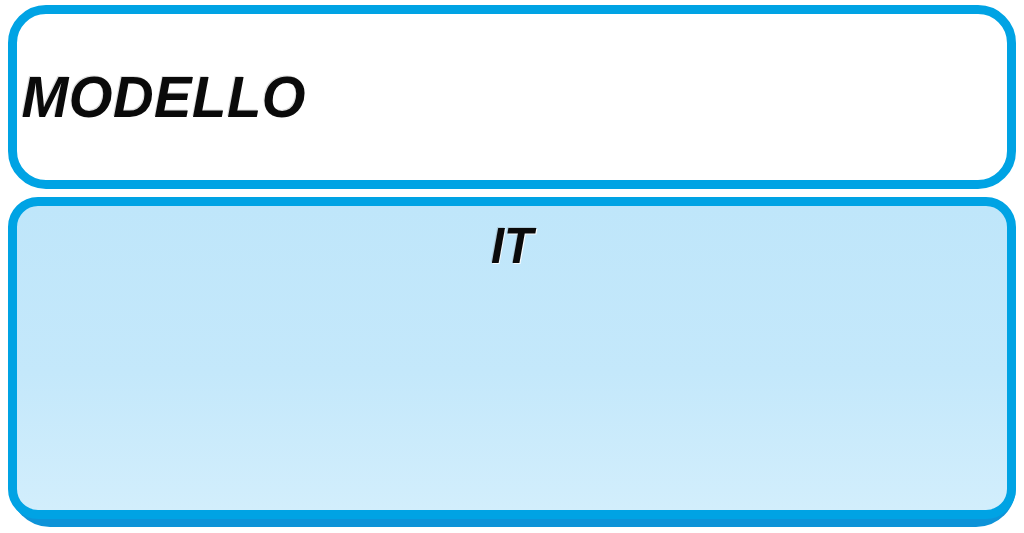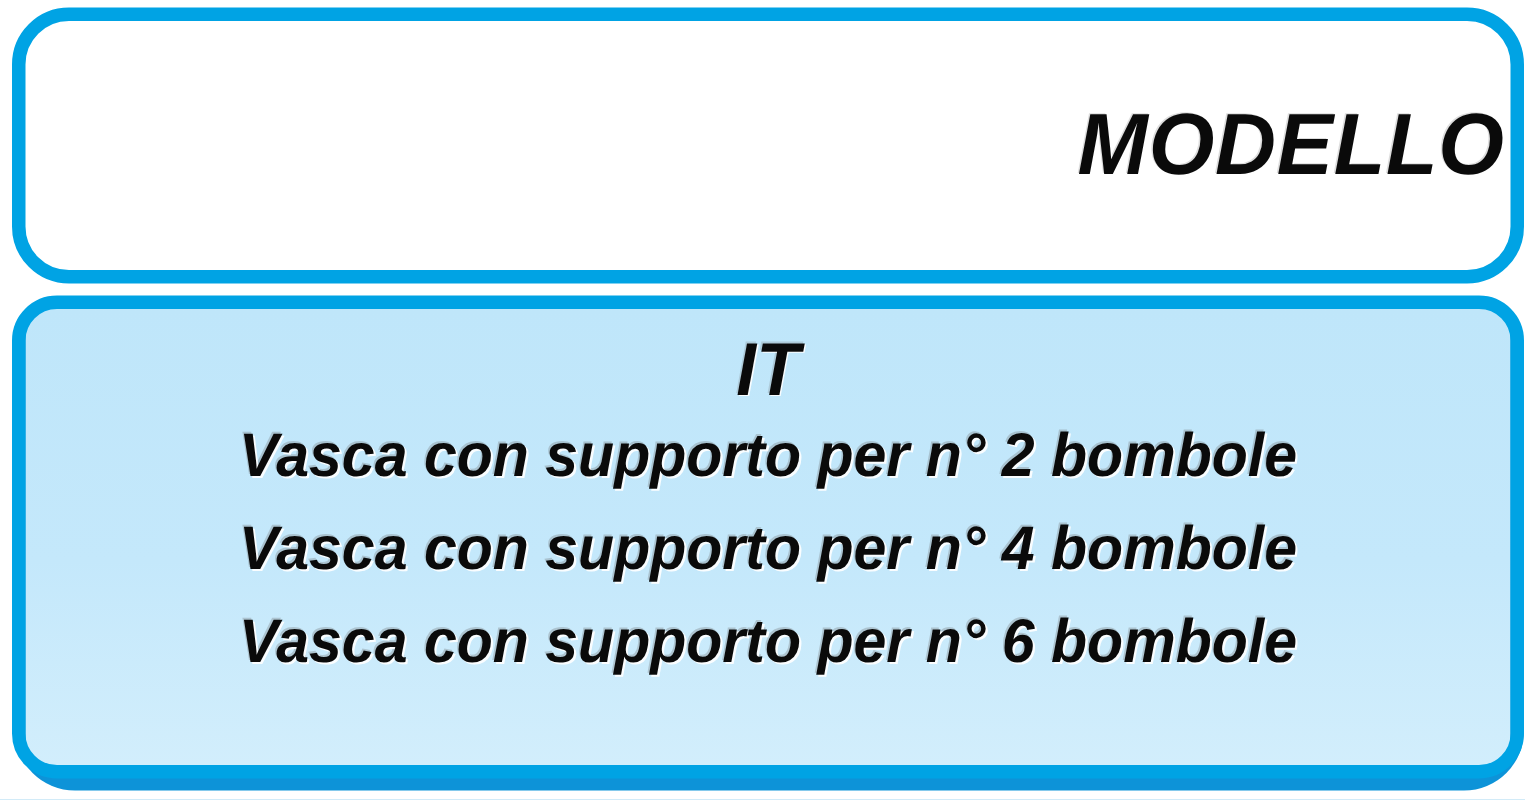--- a/index.html
+++ b/index.html
@@ -27,22 +27,21 @@
     left: 8px;
     top: 5px;
     width: 1008px;
     height: 184px;
     box-sizing: border-box;
     background: #ffffff;
     border: 9px solid #00a3e4;
     border-radius: 38px;
     display: flex;
     align-items: center;
-    justify-content: flex-end;
-    padding-left: 48px;
+    justify-content: flex-start;
   }
 
   .title-text {
     font-family: "Liberation Sans", sans-serif;
     font-weight: bold;
     font-style: italic;
     font-size: 58px;
     letter-spacing: 0.5px;
     color: #0a0a0a;
     text-align: center;
@@ -123,20 +122,15 @@
 
   <div class="panel-top">
     <div class="title-text">MODELLO</div>
   </div>
 
   <div class="panel-body-shadow"></div>
 
   <div class="panel-body">
     <div class="section-label">IT</div>
 
-    <ul class="row-list">
-      <li class="row-item">Vasca con supporto per n° 2 bombole</li>
-      <li class="row-item">Vasca con supporto per n° 4 bombole</li>
-      <li class="row-item">Vasca con supporto per n° 6 bombole</li>
-    </ul>
   </div>
 
 </div>
 
 </body></html>

